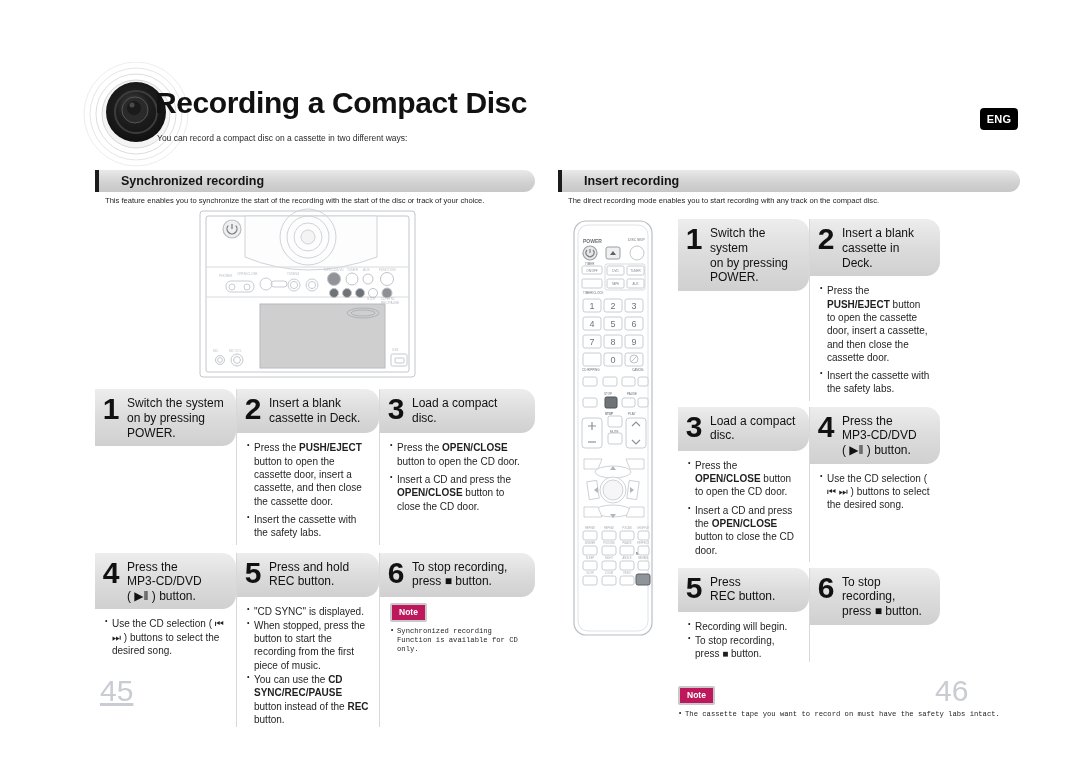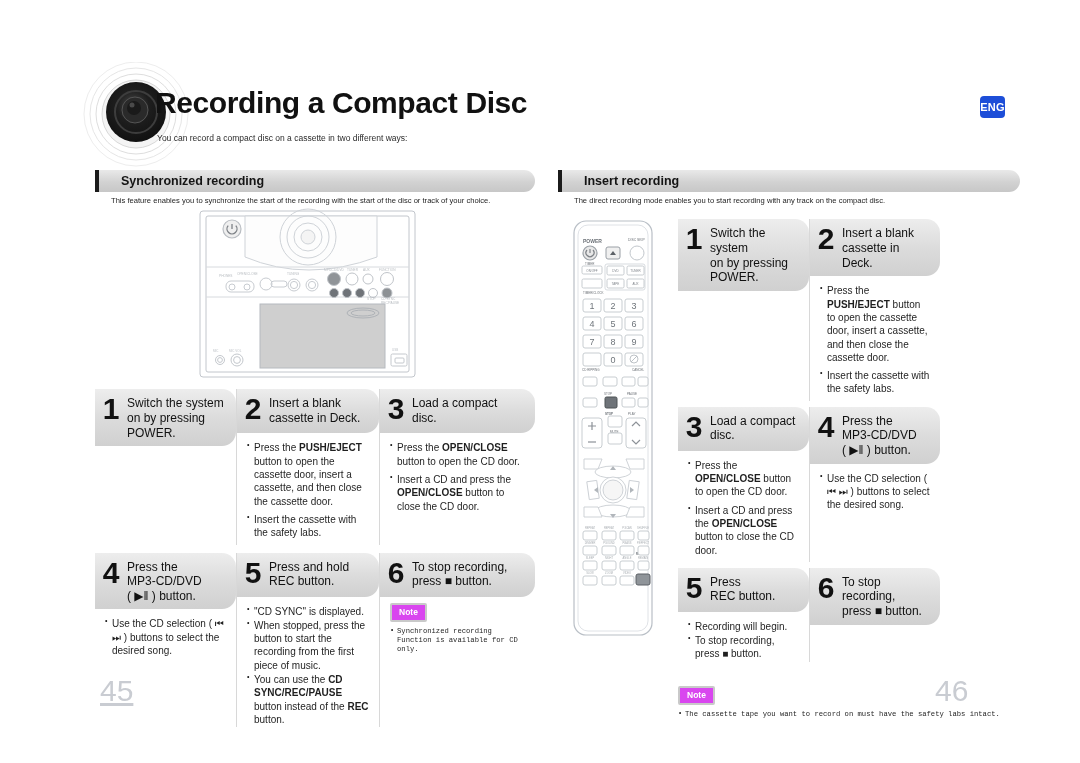--- a/index.html
+++ b/index.html
@@ -20,23 +20,23 @@
   .page-title {
     position: absolute; left: 155px; top: 86px;
     font-size: 30px; font-weight: bold; letter-spacing: -0.4px;
     color: #111; white-space: nowrap;
   }
   .page-subtitle {
     position: absolute; left: 157px; top: 133px;
     font-size: 8.5px; color: #2b2b2b; white-space: nowrap;
   }
   .eng-badge {
-    position: absolute; left: 980px; top: 96px;
-    width: 25px; height: 22px; border-radius: 4px;
-    background: #1d4ed8; color: #ffffff;
+    position: absolute; left: 980px; top: 108px;
+    width: 38px; height: 22px; border-radius: 4px;
+    background: #000000; color: #ffffff;
     font-size: 11px; font-weight: bold;
     display: flex; align-items: center; justify-content: center;
     letter-spacing: 0.3px;
   }
 
   
   .col { position: absolute; top: 170px; }
   .col-left  { left: 95px;  width: 440px; }
   .col-right { left: 558px; width: 462px; }
 
@@ -48,21 +48,21 @@
   }
   .section-head::before {
     content: ""; position: absolute; left: 0; top: 0;
     width: 4px; height: 22px; background: #1b1b1b;
   }
   .section-head span {
     margin-left: 26px; font-size: 12.5px; font-weight: bold; color: #141414;
   }
   .section-desc {
     font-size: 7.6px; color: #242424; line-height: 1.25;
-    margin: 3px 0 0 16px;
+    margin: 3px 0 0 10px;
   }
 
   
   .device-wrap { position: relative; width: 100%; height: 180px; }
 
   
   .steps { position: relative; display: flex; }
   .step-col { position: relative; }
   .step-col + .step-col { border-left: 1px solid #d8d8d8; }
 
@@ -91,21 +91,21 @@
     font-size: 10px; line-height: 1.33; color: #1f1f1f;
     padding-left: 7px; margin-bottom: 5px;
   }
   .bullets li::before {
     content: "\2022"; position: absolute; left: 0; top: -1px; font-size: 7px; color: #111;
   }
   .bullets li b { font-weight: bold; }
   .tight li { margin-bottom: 1px; }
 
   .note-badge {
-    display: inline-block; background: #d946ef; color: #fff;
+    display: inline-block; background: #be185d; color: #fff;
     font-size: 8.5px; font-weight: bold; padding: 2px 7px 3px 7px;
     border: 2px solid #c9c9c9; border-radius: 2px;
     margin: 6px 0 5px 10px;
   }
   .note-list { padding: 0 10px 0 10px; }
   .note-list li {
     list-style: none; position: relative;
     font-size: 7.2px; line-height: 1.3; color: #1f1f1f; padding-left: 7px; font-family: Liberation Mono, monospace;
   }
   .note-list li::before { content: "\2022"; position: absolute; left: 0; top: -1px; font-size: 7px; }

